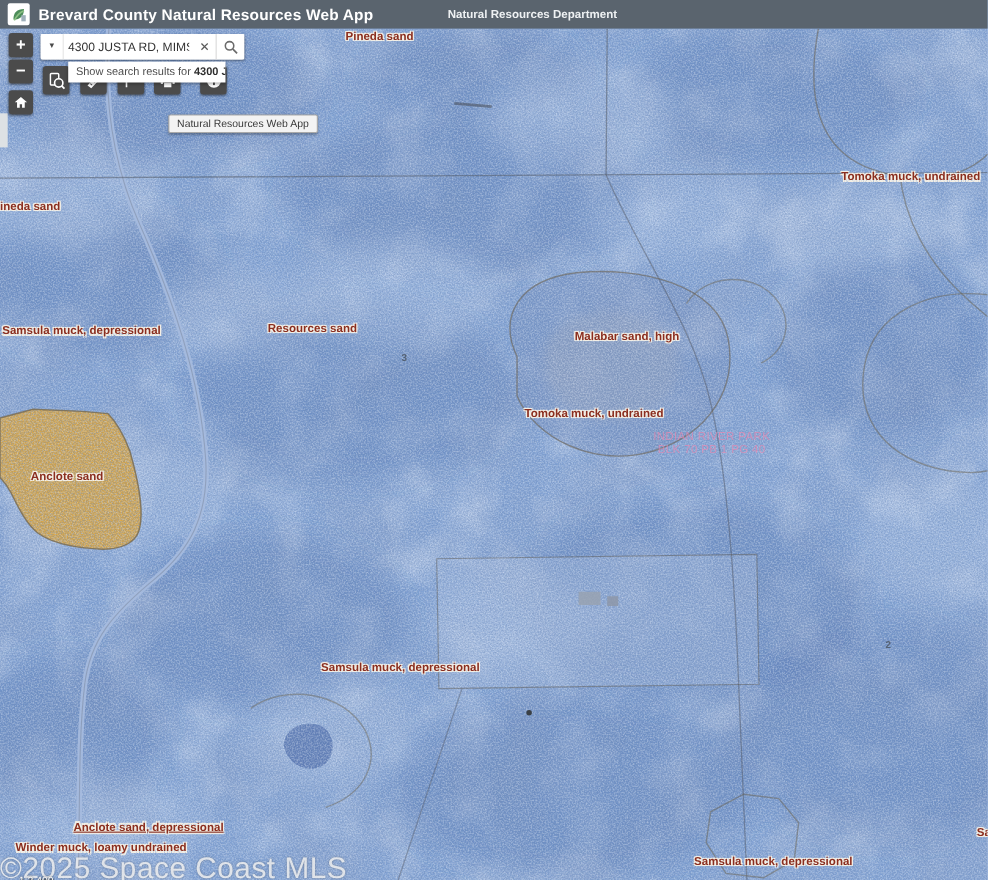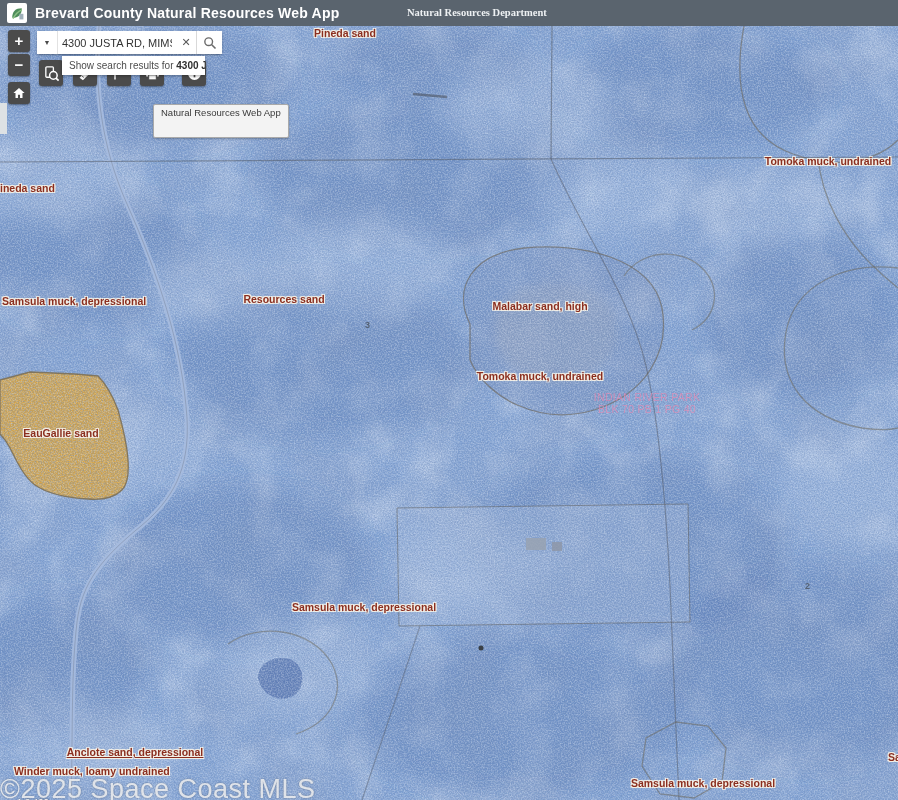--- a/index.html
+++ b/index.html
@@ -3,21 +3,21 @@
 <meta charset="utf-8">
 <style>
   * { margin:0; padding:0; box-sizing:border-box; }
   html,body { width:898px; height:800px; overflow:hidden; font-family:"Liberation Sans", sans-serif; }
   #app { position:relative; width:898px; height:800px; background:#84a5d7; }
 
   
   #header { position:absolute; top:0; left:0; width:898px; height:26px; background:#5a646e; display:flex; align-items:center; z-index:30; }
   #logo { width:20px; height:20px; background:#fff; border-radius:2px; margin-left:7px; display:flex; align-items:center; justify-content:center; }
   #app-title { color:#fff; font-size:14px; font-weight:600; margin-left:8px; letter-spacing:.2px; }
-  #dept { color:#eef1f3; font-size:10.5px; font-weight:600; position:absolute; left:407px; top:7px;font-family:Liberation Serif, serif; }
+  #dept { color:#eef1f3; font-size:10.5px; font-weight:600; position:absolute; left:407px; top:7px; }
 
   
   #map { position:absolute; top:26px; left:0; width:898px; height:774px; overflow:hidden; cursor:default; }
   #map svg.base { position:absolute; top:0; left:0; }
 
   .soil-label { position:absolute; font-size:10.5px; font-weight:bold; color:#8b2e1f; white-space:nowrap; z-index:4;
      text-shadow:-1px -1px 0 #f3efe6, 1px -1px 0 #f3efe6, -1px 1px 0 #f3efe6, 1px 1px 0 #f3efe6, 0 0 2px #f3efe6; }
   .soil-label.behind { z-index:2; }
   .unit-number { position:absolute; font-size:9px; font-weight:bold; color:#474f58; opacity:.75; z-index:3; }
 
@@ -45,21 +45,21 @@
   #searchbox .go { width:26px; border:none; background:#fff; border-left:1px solid #d9d9d9; cursor:pointer; display:flex; align-items:center; justify-content:center; }
 
   #suggest { position:absolute; left:62px; top:56px; width:143px; height:19px; background:#fff; z-index:25;
      box-shadow:0 1px 3px rgba(0,0,0,.35); font-size:10px; color:#4d4d4d; line-height:19px; padding-left:7px;
      white-space:nowrap; overflow:hidden; cursor:pointer; }
   #suggest b { color:#2e2e2e; }
 
   .toolbtn { position:absolute; top:60px; width:24px; height:26px; background:#4b4b4b; border:none; border-radius:3px;
      cursor:pointer; z-index:20; display:flex; align-items:center; justify-content:center; box-shadow:0 1px 2px rgba(0,0,0,.4); padding:0; }
 
-  #tooltip { position:absolute; left:153px; top:104px; height:34px; background:#f3f3f3; border:1px solid #a9a9a9;
+  #tooltip { position:absolute; left:153px; top:104px; height:17px; background:#f3f3f3; border:1px solid #a9a9a9;
      border-radius:2px; font-size:9.5px; color:#3a3a3a; line-height:15px; padding:0 7px; z-index:22; white-space:nowrap;
      box-shadow:0 1px 2px rgba(0,0,0,.25); }
 </style>
 </head>
 <body>
 
 <div id="app">
 
   <div id="map">
     <svg class="base" width="898" height="774" viewBox="0 0 898 774" xmlns="http://www.w3.org/2000/svg">
@@ -155,23 +155,23 @@
       <rect x="552" y="516" width="10" height="9" fill="#8d97a8" opacity="0.85"></rect>
       <circle cx="481" cy="622" r="2.5" fill="#3a4046"></circle>
     </svg>
 
     <div id="soil-labels">
         <div class="soil-label" style="top: 1px; left: 345px; transform: translateX(-50%);">Pineda sand</div>
         <div class="soil-label" style="top: 156px; left: -7px;">Pineda sand</div>
         <div class="soil-label" style="top: 129px; left: 828px; transform: translateX(-50%);">Tomoka muck, undrained</div>
         <div class="soil-label" style="top: 269px; left: 2px;">Samsula muck, depressional</div>
         <div class="soil-label" style="top: 267px; left: 284px; transform: translateX(-50%);">Resources sand</div>
-        <div class="soil-label" style="top: 274px; left: 540px; transform: translateX(-50%);">Malabar sand, high</div>
+        <div class="soil-label" style="top: 274px; left: 570px; transform: translateX(-50%);">Malabar sand, high</div>
         <div class="soil-label" style="top: 344px; left: 540px; transform: translateX(-50%);">Tomoka muck, undrained</div>
-        <div class="soil-label" style="top: 401px; left: 61px; transform: translateX(-50%);">EauGallie sand</div>
+        <div class="soil-label" style="top: 401px; left: 61px; transform: translateX(-50%);">Anclote sand</div>
         <div class="soil-label" style="top: 575px; left: 364px; transform: translateX(-50%);">Samsula muck, depressional</div>
         <div class="soil-label" style="top: 720px; left: 135px; transform: translateX(-50%); text-decoration: underline;">Anclote sand, depressional</div>
         <div class="soil-label behind" style="top: 739px; left: 14px;">Winder muck, loamy undrained</div>
         <div class="soil-label" style="top: 751px; left: 703px; transform: translateX(-50%);">Samsula muck, depressional</div>
         <div class="soil-label" style="top: 725px; left: 888px;">Samsula muck, depressional</div>
       </div>
     <div id="unit-numbers">
         <div class="unit-number" style="top: 294px; left: 365px;">3</div>
         <div class="unit-number" style="top: 555px; left: 805px;">2</div>
       </div>

